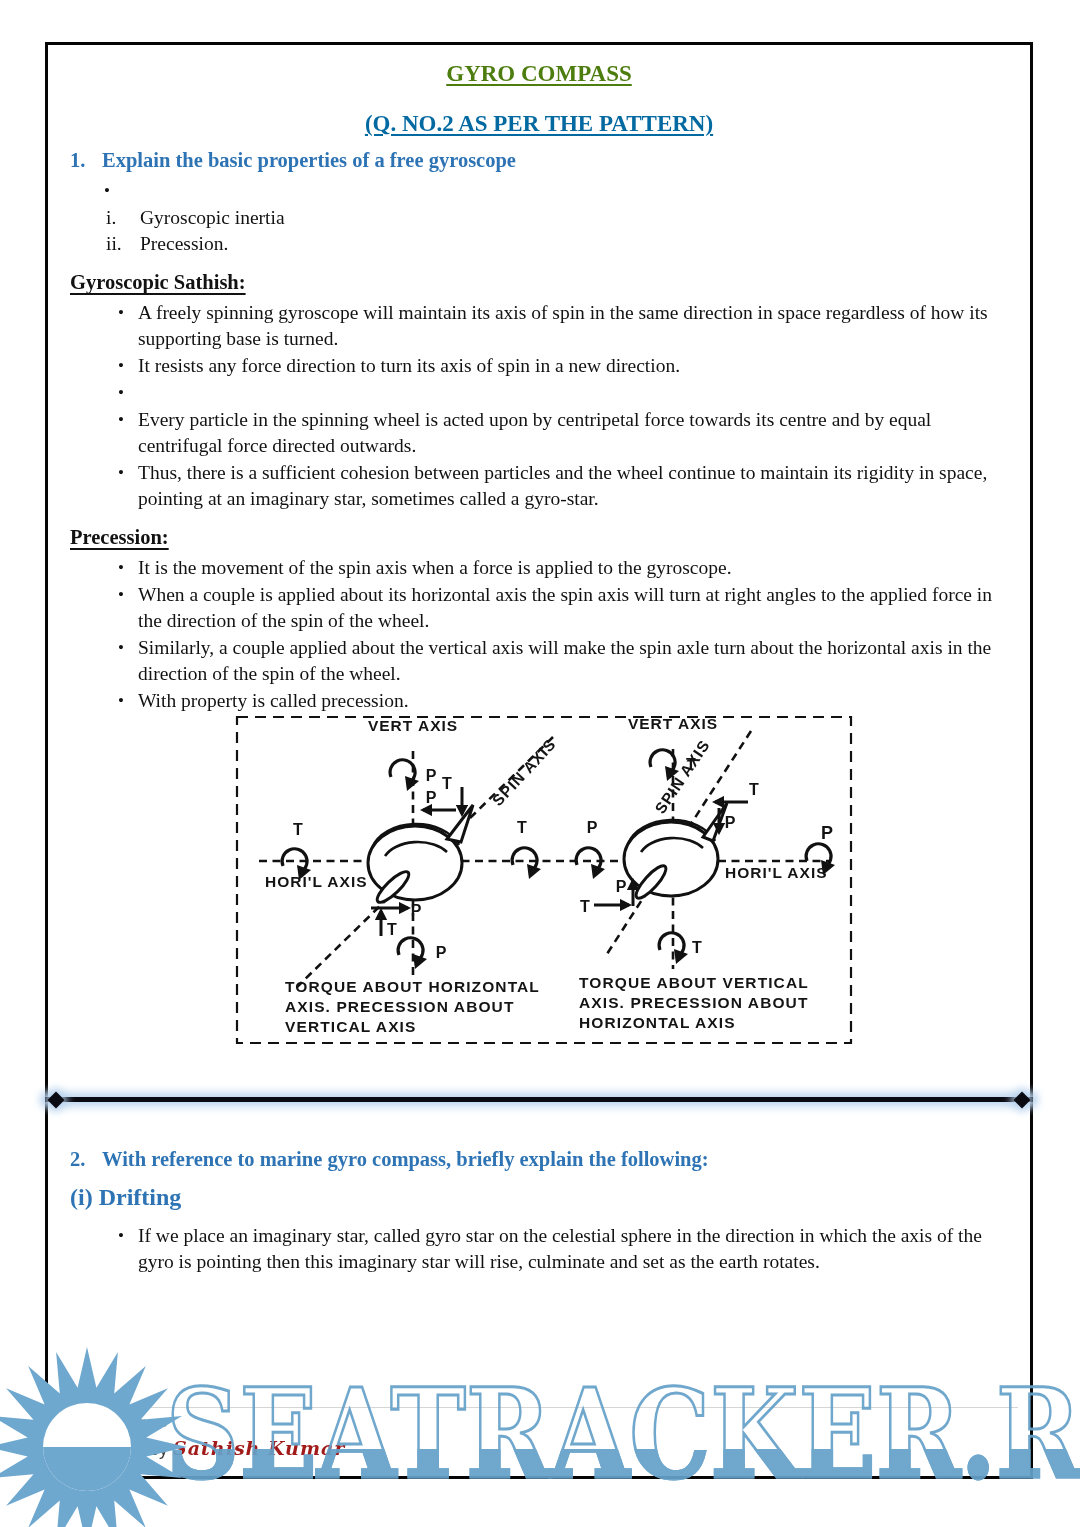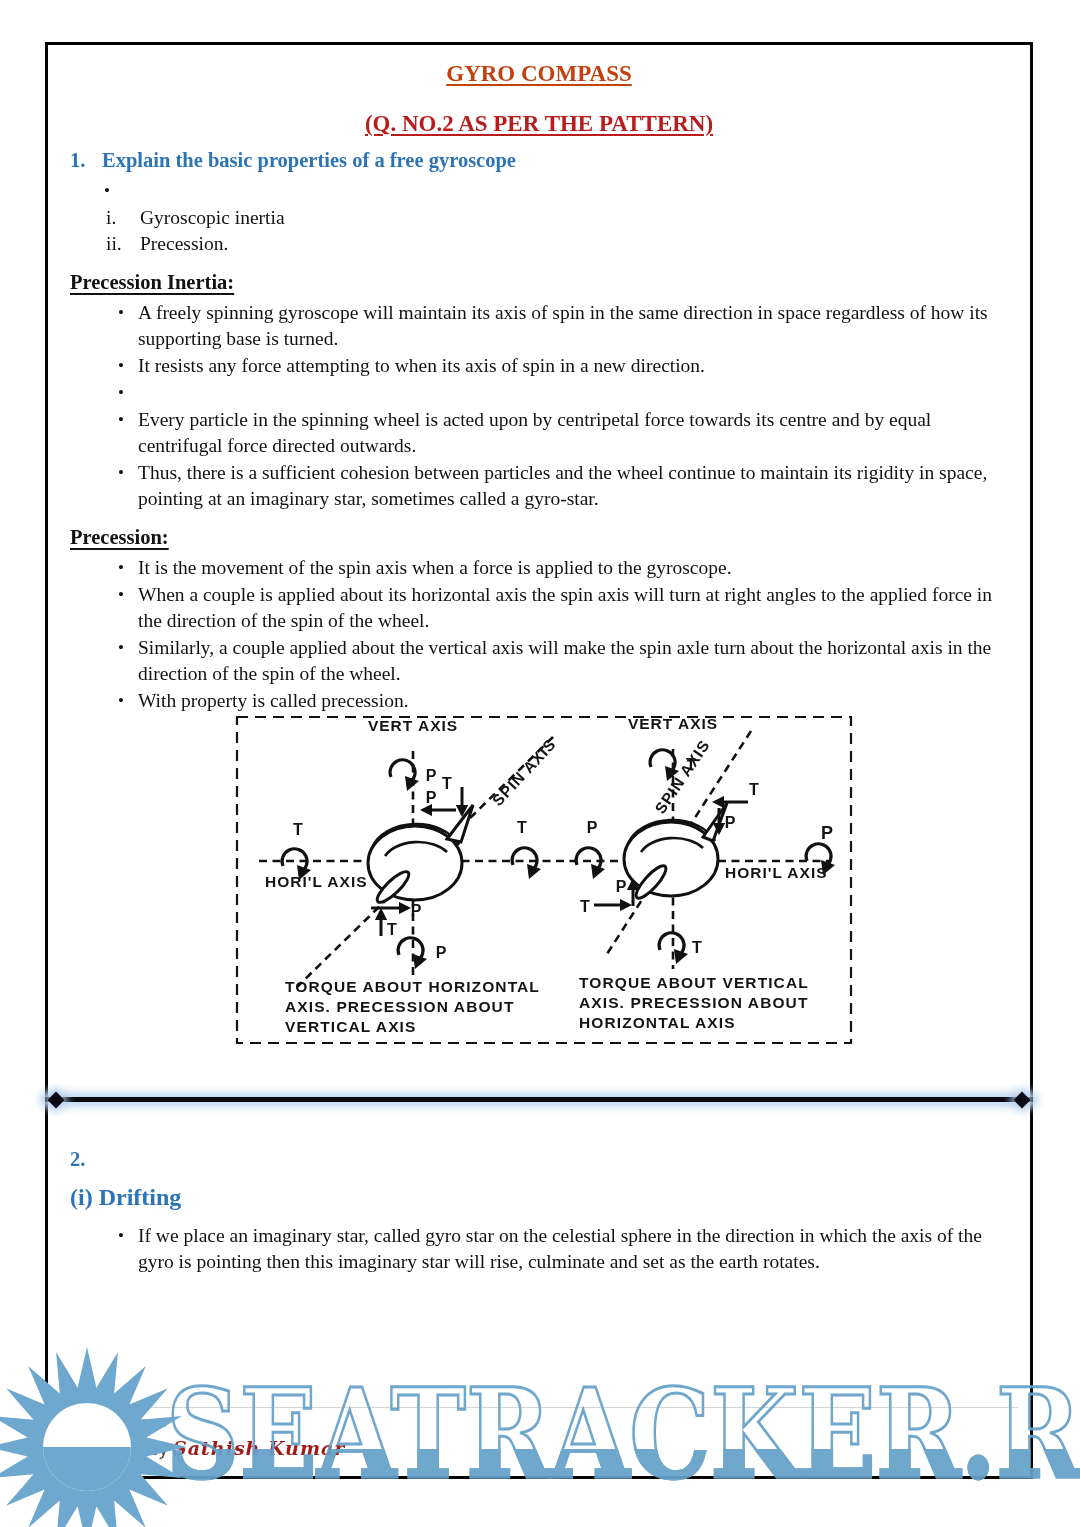--- a/index.html
+++ b/index.html
@@ -62,49 +62,49 @@
   .diag .lbl{font-size:16px;letter-spacing:0;}
   .diag .lblb{font-size:18px;}
   .diag .mid{text-anchor:middle;}
   .diag .cap{font-size:15.5px;letter-spacing:1.1px;}
 </style>
 </head>
 <body>
 
 <div class="page">
 
-  <div class="title" style="color:#c2410c">GYRO COMPASS</div>
-  <div class="subtitle" style="color:#b91c1c">(Q. NO.2 AS PER THE PATTERN)</div>
+  <div class="title" style="color:#4d7c0f">GYRO COMPASS</div>
+  <div class="subtitle" style="color:#0369a1">(Q. NO.2 AS PER THE PATTERN)</div>
 
   <div class="qhead bluetxt">
     <span class="qnum">1.</span>
     <span>Explain the basic properties of a free gyroscope</span>
   </div>
 
   <div class="b indent1">
     <span class="dot">•</span>
   </div>
   <div class="rom">
     <span class="rn">i.</span>
     <span>Gyroscopic inertia</span>
   </div>
   <div class="rom">
     <span class="rn">ii.</span>
     <span>Precession.</span>
   </div>
 
-  <div class="sechead">Precession Inertia:</div>
+  <div class="sechead">Gyroscopic Sathish:</div>
   <div class="blist">
     <div class="b">
         <span class="dot">•</span>
         <span class="txt">A freely spinning gyroscope will maintain its axis of spin in the same direction in space regardless of how its supporting base is turned.</span>
       </div>
     <div class="b">
         <span class="dot">•</span>
-        <span class="txt">It resists any force attempting to when its axis of spin in a new direction.</span>
+        <span class="txt">It resists any force direction to turn its axis of spin in a new direction.</span>
       </div>
     <div class="b">
         <span class="dot">•</span>
       </div>
     <div class="b">
         <span class="dot">•</span>
         <span class="txt">Every particle in the spinning wheel is acted upon by centripetal force towards its centre and by equal centrifugal force directed outwards.</span>
       </div>
     <div class="b">
         <span class="dot">•</span>
@@ -220,20 +220,21 @@
         <text class="cap" x="344" y="293">AXIS. PRECESSION ABOUT</text>
         <text class="cap" x="344" y="313">HORIZONTAL AXIS</text>
       </g>
     </svg>
   </div>
 
   <div class="divider"></div>
 
   <div class="qhead bluetxt q2head">
     <span class="qnum">2.</span>
+    <span>With reference to marine gyro compass, briefly explain the following:</span>
   </div>
   <div class="subq">(i) Drifting</div>
 
   <div class="blist lastb">
     <div class="b">
         <span class="dot">•</span>
         <span class="txt">If we place an imaginary star, called gyro star on the celestial sphere in the direction in which the axis of the gyro is pointing then this imaginary star will rise, culminate and set as the earth rotates.</span>
       </div>
   </div>
 

